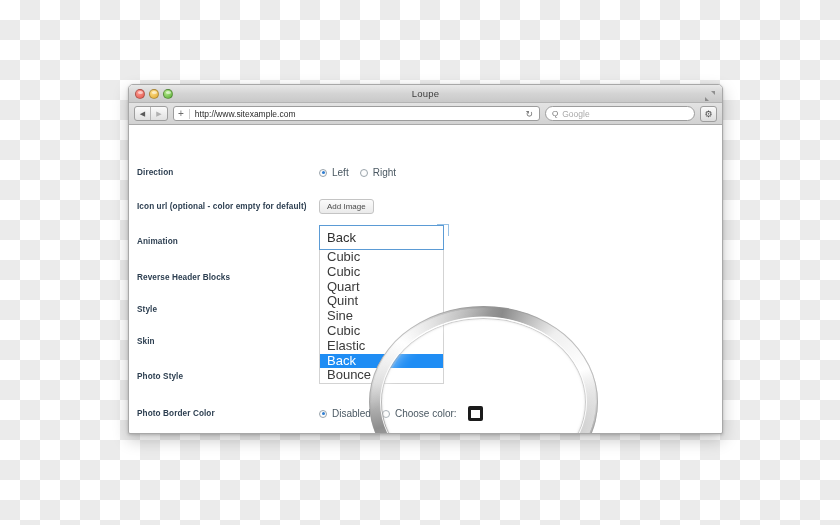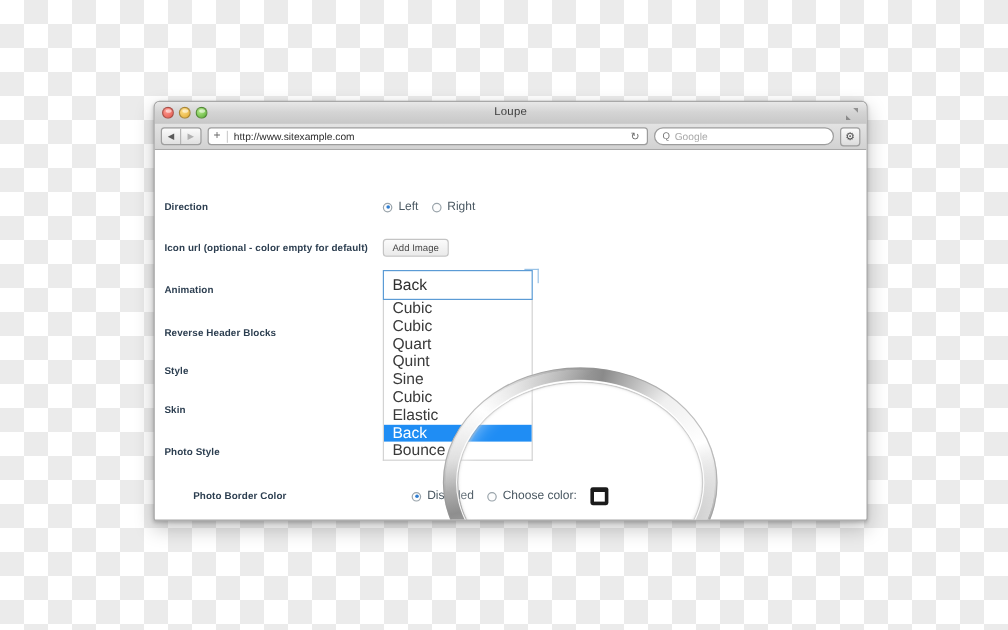--- a/index.html
+++ b/index.html
@@ -410,21 +410,21 @@
       <div class="form-row" style="top:180px;">
         <div class="row-label">Style</div>
         <div class="row-control"></div>
       </div>
 
       <div class="form-row" style="top:247px;">
         <div class="row-label">Photo Style</div>
         <div class="row-control"></div>
       </div>
 
-      <div class="form-row" style="top:281px;padding-left:24px;">
+      <div class="form-row" style="top:281px;">
         <div class="row-label">Photo Border Color</div>
         <div class="row-control">
           <span class="radio on"></span>
           <span class="radio-label">Disabled</span>
           <span class="radio"></span>
           <span class="radio-label">Choose color:</span>
           <span class="color-swatch">
               <i></i>
             </span>
         </div>

